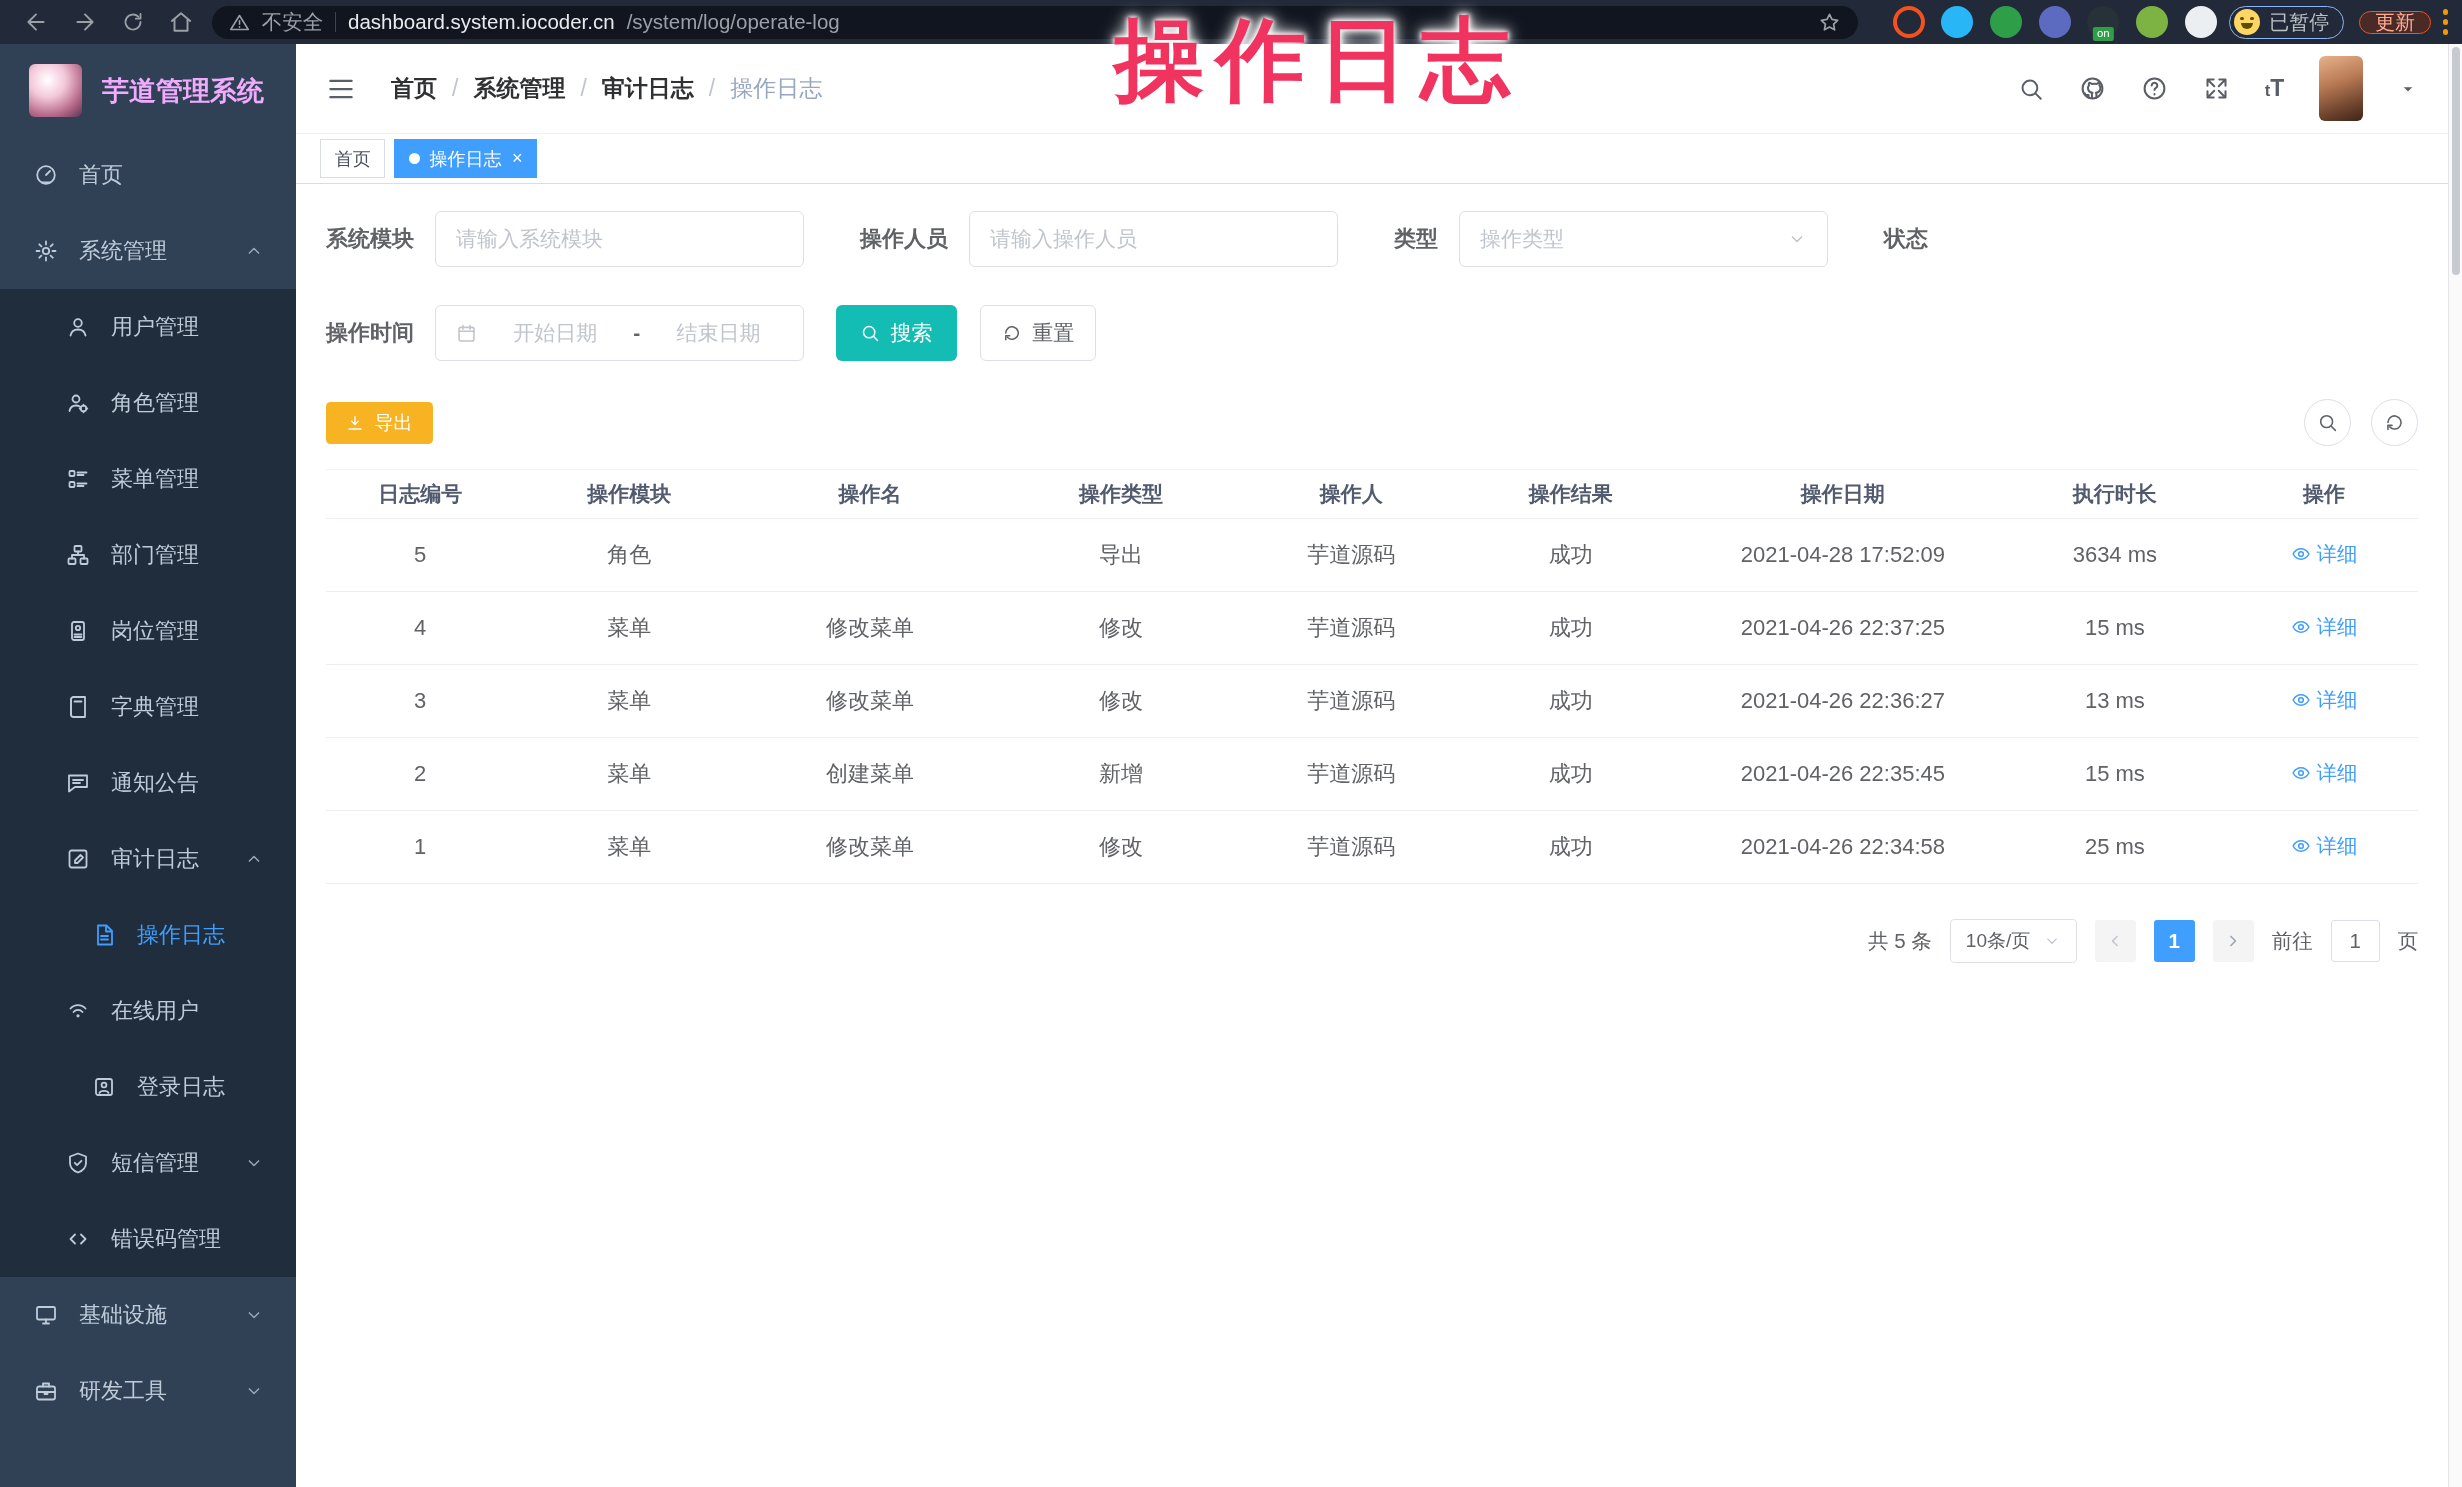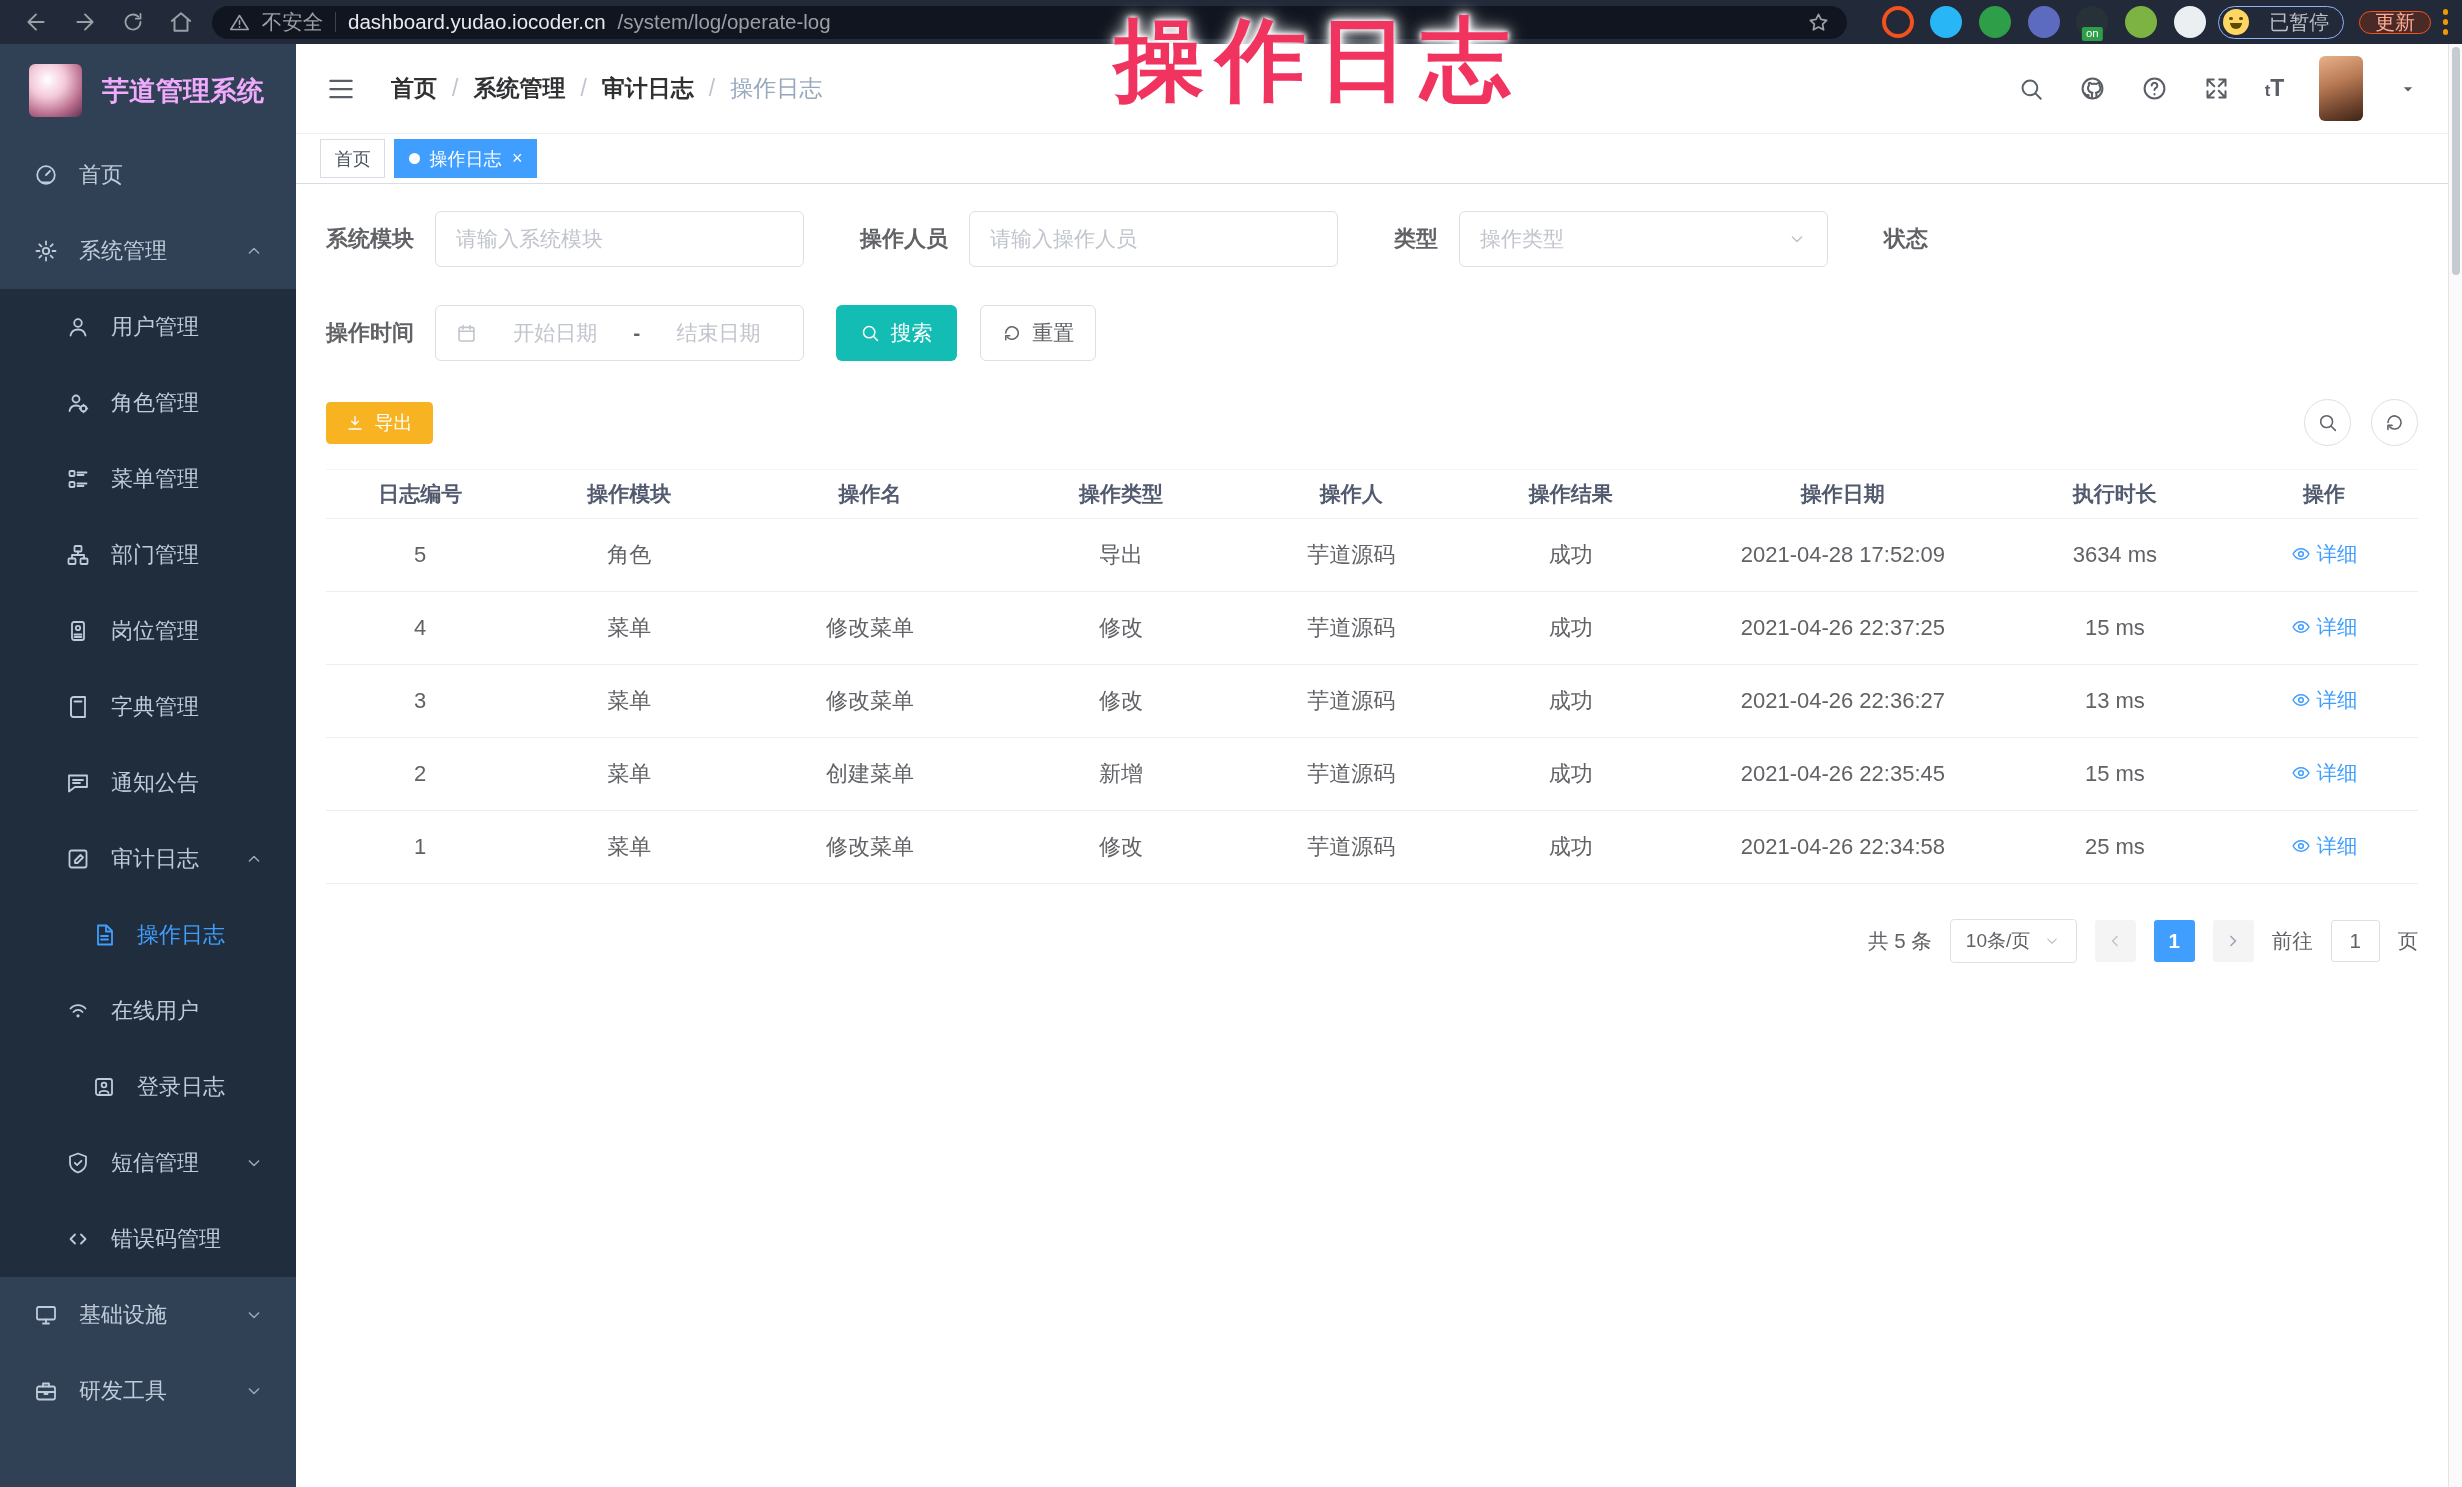--- a/index.html
+++ b/index.html
@@ -11,21 +11,21 @@
   .bb-left { display:flex; align-items:center; gap:23px; padding-left:23px; color:#9aa0a6; }
   .bb-ic { display:flex; align-items:center; }
   .omnibox { flex:1; height:33px; margin:0 18px; background:#10151f; border-radius:16.7px; display:flex; align-items:center; padding:0 16.7px; gap:12px; color:#9aa0a6; font-size:20.5px; }
   .omni-domain { color:#e8eaed; }
   .omni-path { color:#9aa0a6; }
   .omni-div { width:0.8px; height:20px; background:#3c4352; }
   .omni-spacer { flex:1; }
   .bb-ext { display:flex; align-items:center; gap:16.7px; padding-right:12px; }
   .ext { width:32px; height:32px; border-radius:50%; position:relative; display:flex; align-items:center; justify-content:center; }
   .ext .on-badge { position:absolute; bottom:-3px; left:50%; transform:translateX(-50%); background:#2e9e49; color:#fff; font-size:11.4px; line-height:13.7px; padding:0 3.8px; border-radius:2.3px; }
-  .paused-pill { height:33px; border:1.5px solid #8ab4f8; border-radius:16.7px; display:flex; align-items:center; gap:20px; padding:0 13.7px 0 4.6px; color:#bdc1c6; font-size:20px; }
+  .paused-pill { height:33px; border:1.5px solid #8ab4f8; border-radius:16.7px; display:flex; align-items:center; gap:9px; padding:0 13.7px 0 4.6px; color:#bdc1c6; font-size:20px; }
   .emoji { width:26px; height:26px; border-radius:50%; background:#fdd663; position:relative; }
   .emoji:before { content:""; position:absolute; left:6px; top:7.6px; width:3.8px; height:3.8px; border-radius:50%; background:#5f4b00; box-shadow:10px 0 0 #5f4b00; }
   .emoji:after { content:""; position:absolute; left:6.8px; top:13.7px; width:12px; height:6px; border-radius:0 0 12px 12px; background:#5f4b00; }
   .update-pill { height:23px; margin-left:15px; border:1.5px solid #f4511e; border-radius:16.7px; background:#492a27; color:#ffab91; font-size:20px; display:flex; align-items:center; padding:0 15px;text-align:center; }
   .bb-dots { margin:0 13.7px 0 12px; color:#f29900; display:flex; flex-direction:column; gap:4.6px; }
   .bb-dots i { width:5.3px; height:5.3px; border-radius:50%; background:#f29900; }
 
   
   .watermark { position:absolute; left:1114px; top:0px; z-index:60; font-size:90px; font-weight:700; color:#f1335f; letter-spacing:12px;
     text-shadow:0 0 4.6px #fff,0 0 7.6px #fff,0 0 13.7px rgba(255,255,255,.95),0 0 20px rgba(255,255,255,.8); white-space:nowrap; }
@@ -124,21 +124,21 @@
   </div>
   <div class="omnibox">
     <span class="bb-ic" id="ic-warning">
         <svg viewBox="0 0 24 24" width="21" height="21" fill="none" stroke="currentColor" stroke-width="1.8" stroke-linecap="round" stroke-linejoin="round">
           <path d="M12 4L22 20H2z"></path>
           <path d="M12 10v4M12 16.8v.5"></path>
         </svg>
       </span>
     <span>不安全</span>
     <span class="omni-div"></span>
-    <span class="omni-domain">dashboard.yudao.iocoder.cn</span>
+    <span class="omni-domain">dashboard.system.iocoder.cn</span>
     <span class="omni-path">/system/log/operate-log</span>
     <span class="omni-spacer"></span>
     <span class="bb-ic" id="ic-star">
         <svg viewBox="0 0 24 24" width="23" height="23" fill="none" stroke="currentColor" stroke-width="1.8" stroke-linecap="round" stroke-linejoin="round">
           <path d="M12 3.5l2.6 5.3 5.9.9-4.2 4.1 1 5.8-5.3-2.8-5.3 2.8 1-5.8L3.5 9.7l5.9-.9z"></path>
         </svg>
       </span>
   </div>
   <div class="bb-ext" id="ext-bar">
       <span class="bb-ic"></span>

